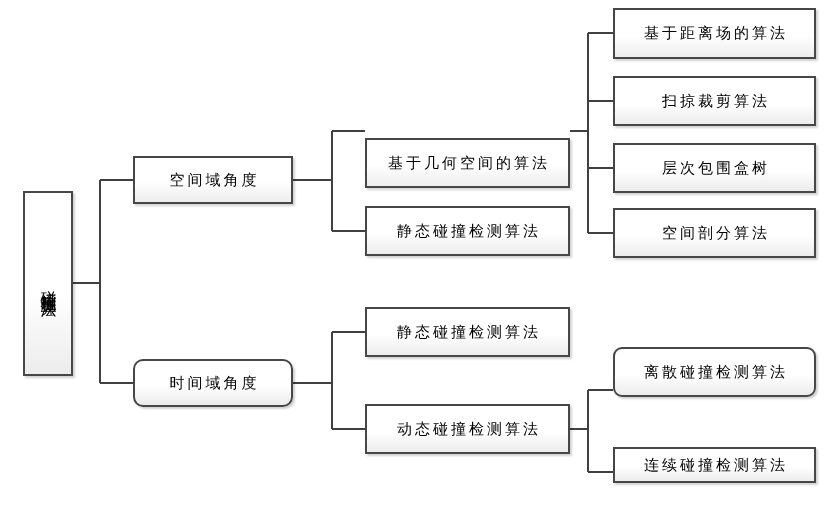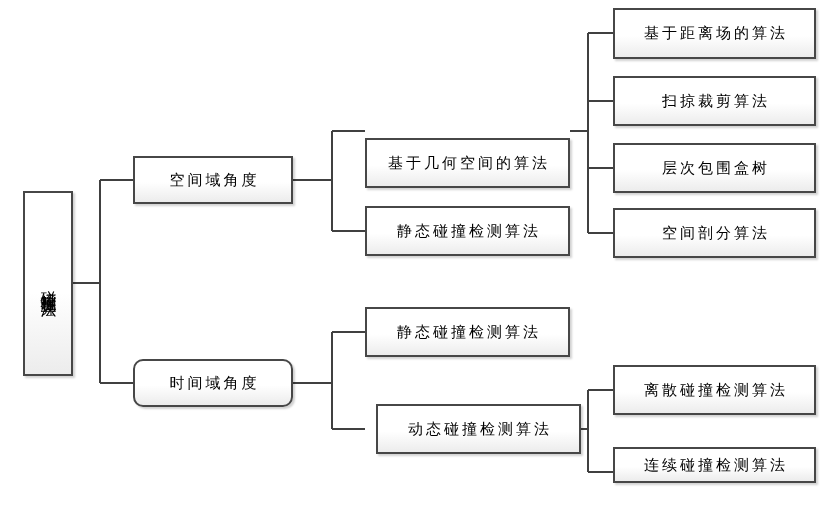--- a/index.html
+++ b/index.html
@@ -55,26 +55,26 @@
     letter-spacing: 2px;
     text-indent: 0;
   }
   
   .n-root       { left: 23px;  top: 191px; width: 50px;  height: 185px; }
   .n-spatial    { left: 133px; top: 156px; width: 160px; height: 48px; }
   .n-temporal   { left: 133px; top: 359px; width: 160px; height: 48px; border-radius: 10px; }
   .n-geometry   { left: 365px; top: 106px; width: 205px; height: 50px; margin-top: 32px; }
   .n-image      { left: 365px; top: 206px; width: 205px; height: 50px; }
   .n-static     { left: 365px; top: 307px; width: 205px; height: 50px; text-align: right; }
-  .n-dynamic    { left: 365px; top: 404px; width: 205px; height: 50px; margin-left: 11px; }
+  .n-dynamic    { left: 365px; top: 404px; width: 205px; height: 50px; }
   .n-distance   { left: 613px; top: 8px;   width: 203px; height: 51px; }
   .n-sweep      { left: 613px; top: 76px;  width: 203px; height: 50px; }
   .n-bvh        { left: 613px; top: 143px; width: 203px; height: 50px; }
   .n-partition  { left: 613px; top: 208px; width: 203px; height: 50px; }
-  .n-discrete   { left: 613px; top: 365px; width: 203px; height: 50px; }
+  .n-discrete   { left: 613px; top: 347px; width: 203px; height: 50px; border-radius: 9px; }
   .n-continuous { left: 613px; top: 447px; width: 203px; height: 36px; }
 </style>
 </head>
 <body>
 
 <div class="canvas">
 
   <svg class="connectors" viewBox="0 0 833 510" xmlns="http://www.w3.org/2000/svg" aria-hidden="true">
     <path d="
       M73 283 H100  M100 180 V383  M100 180 H133  M100 383 H133

